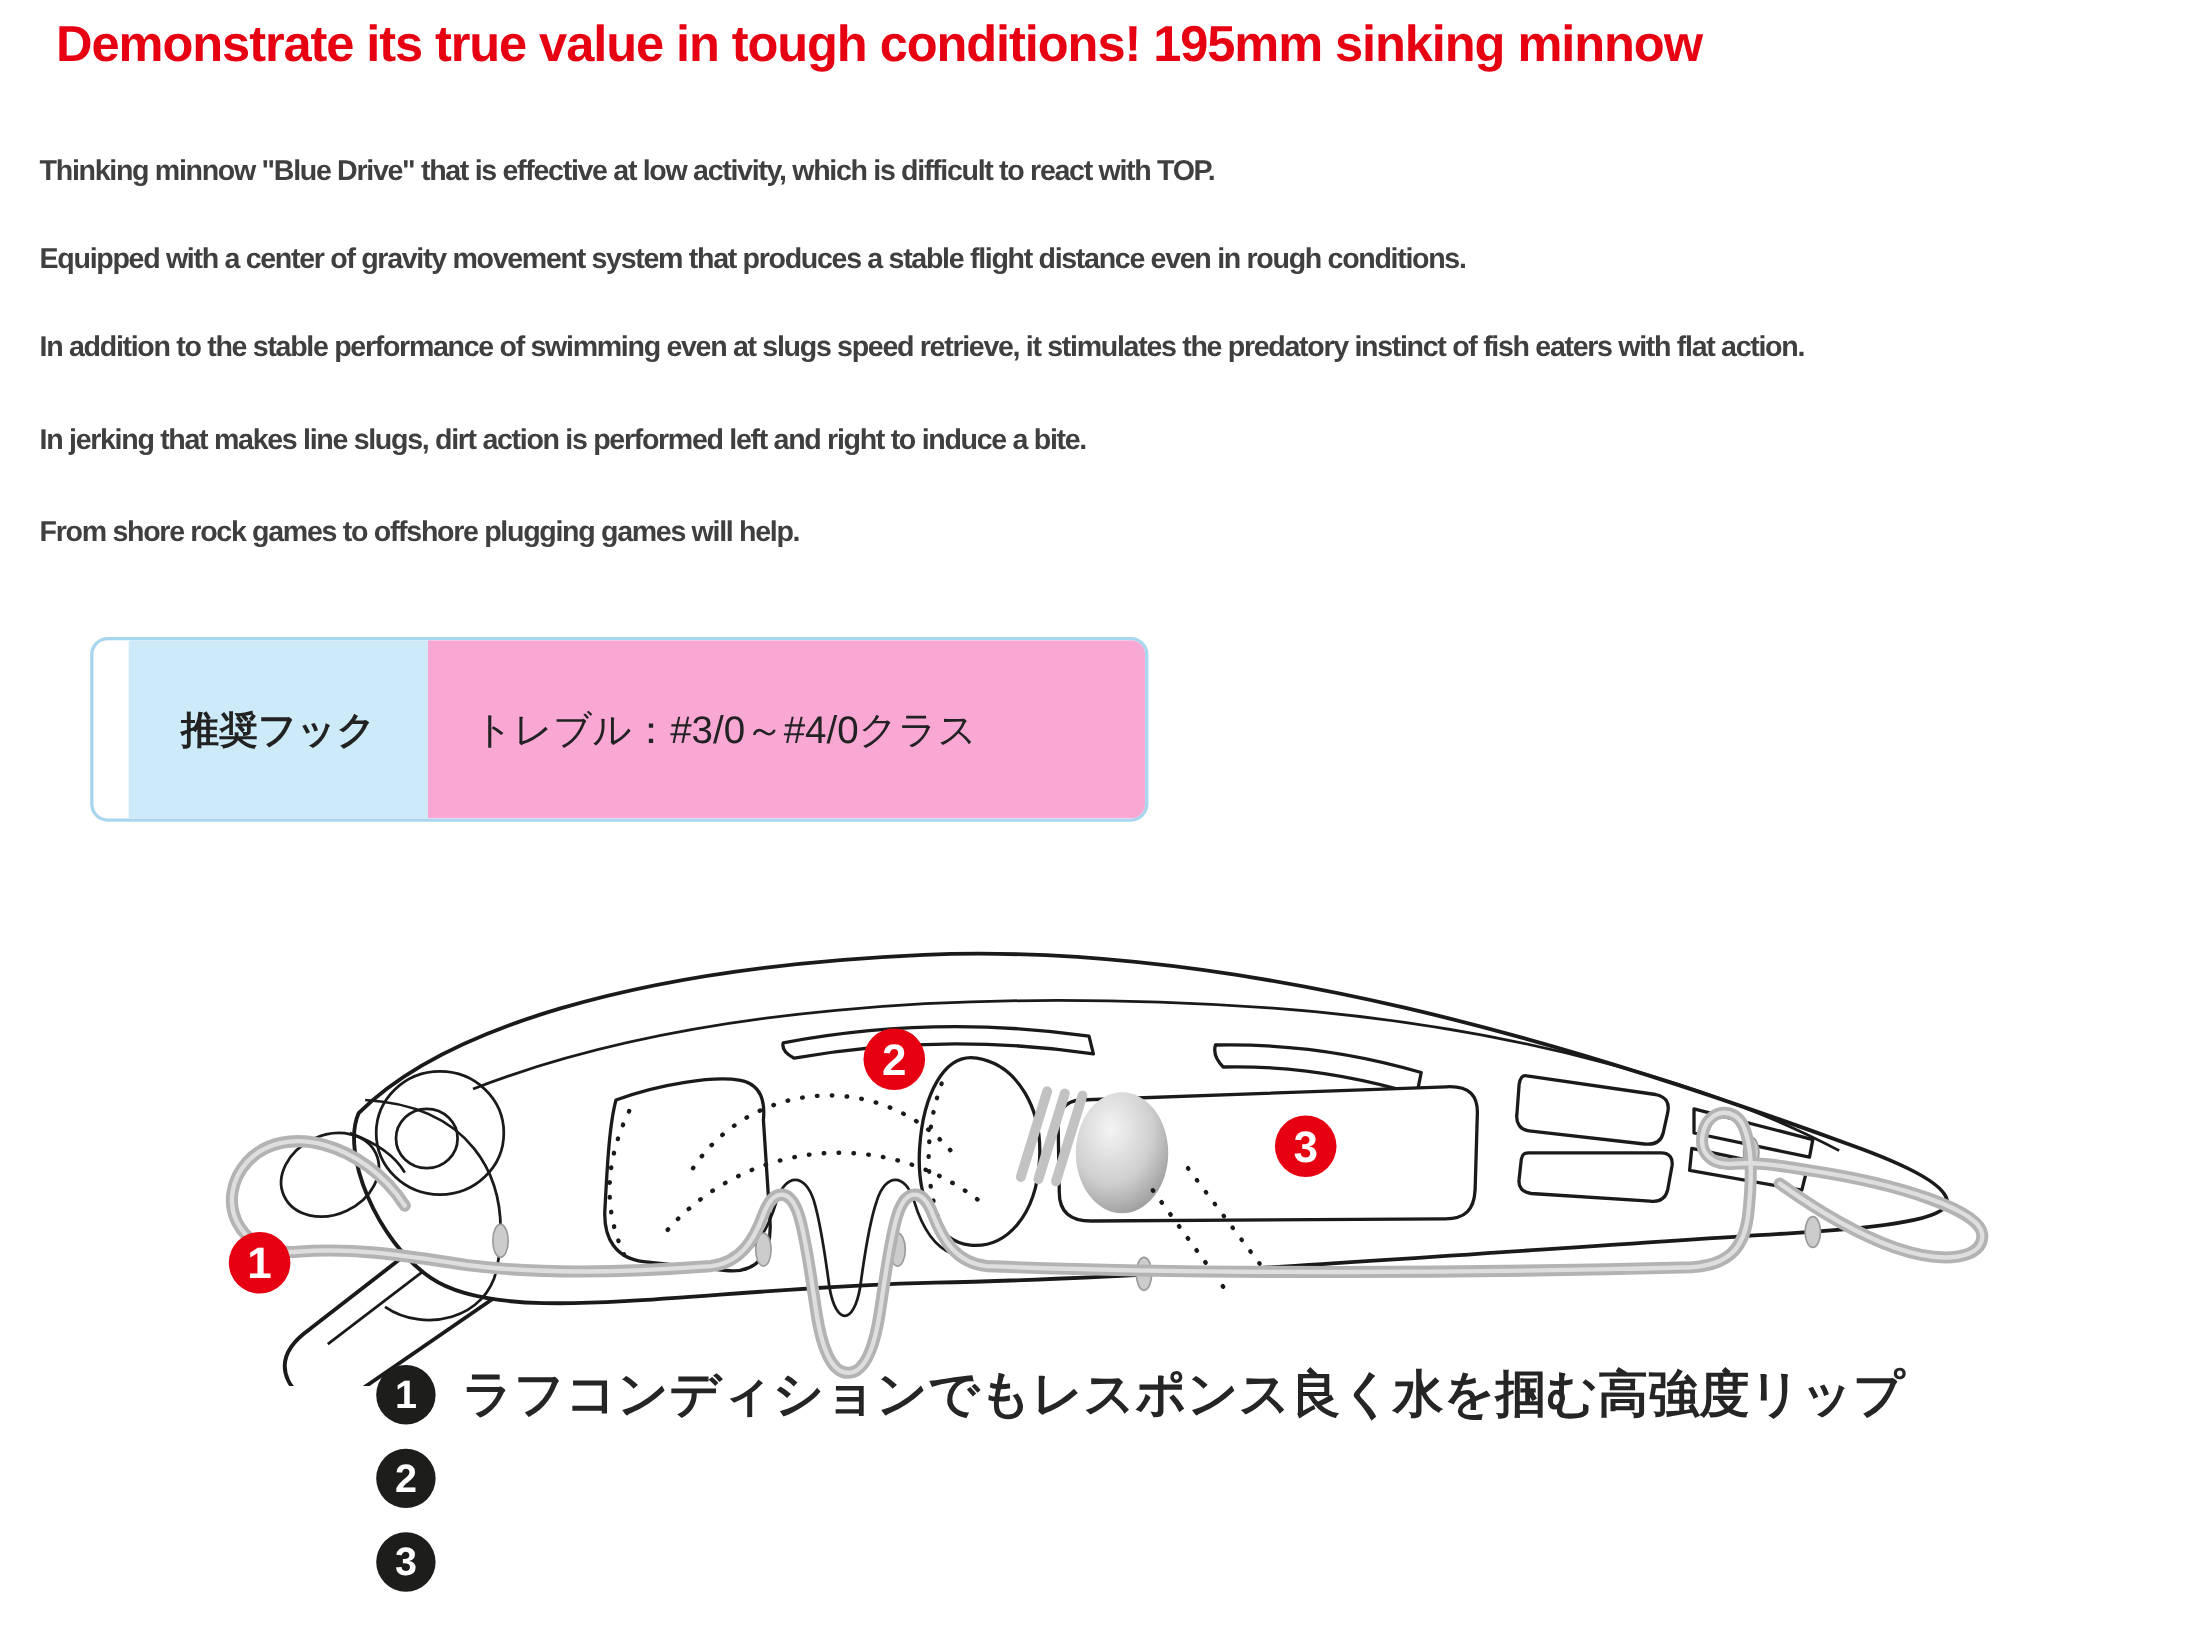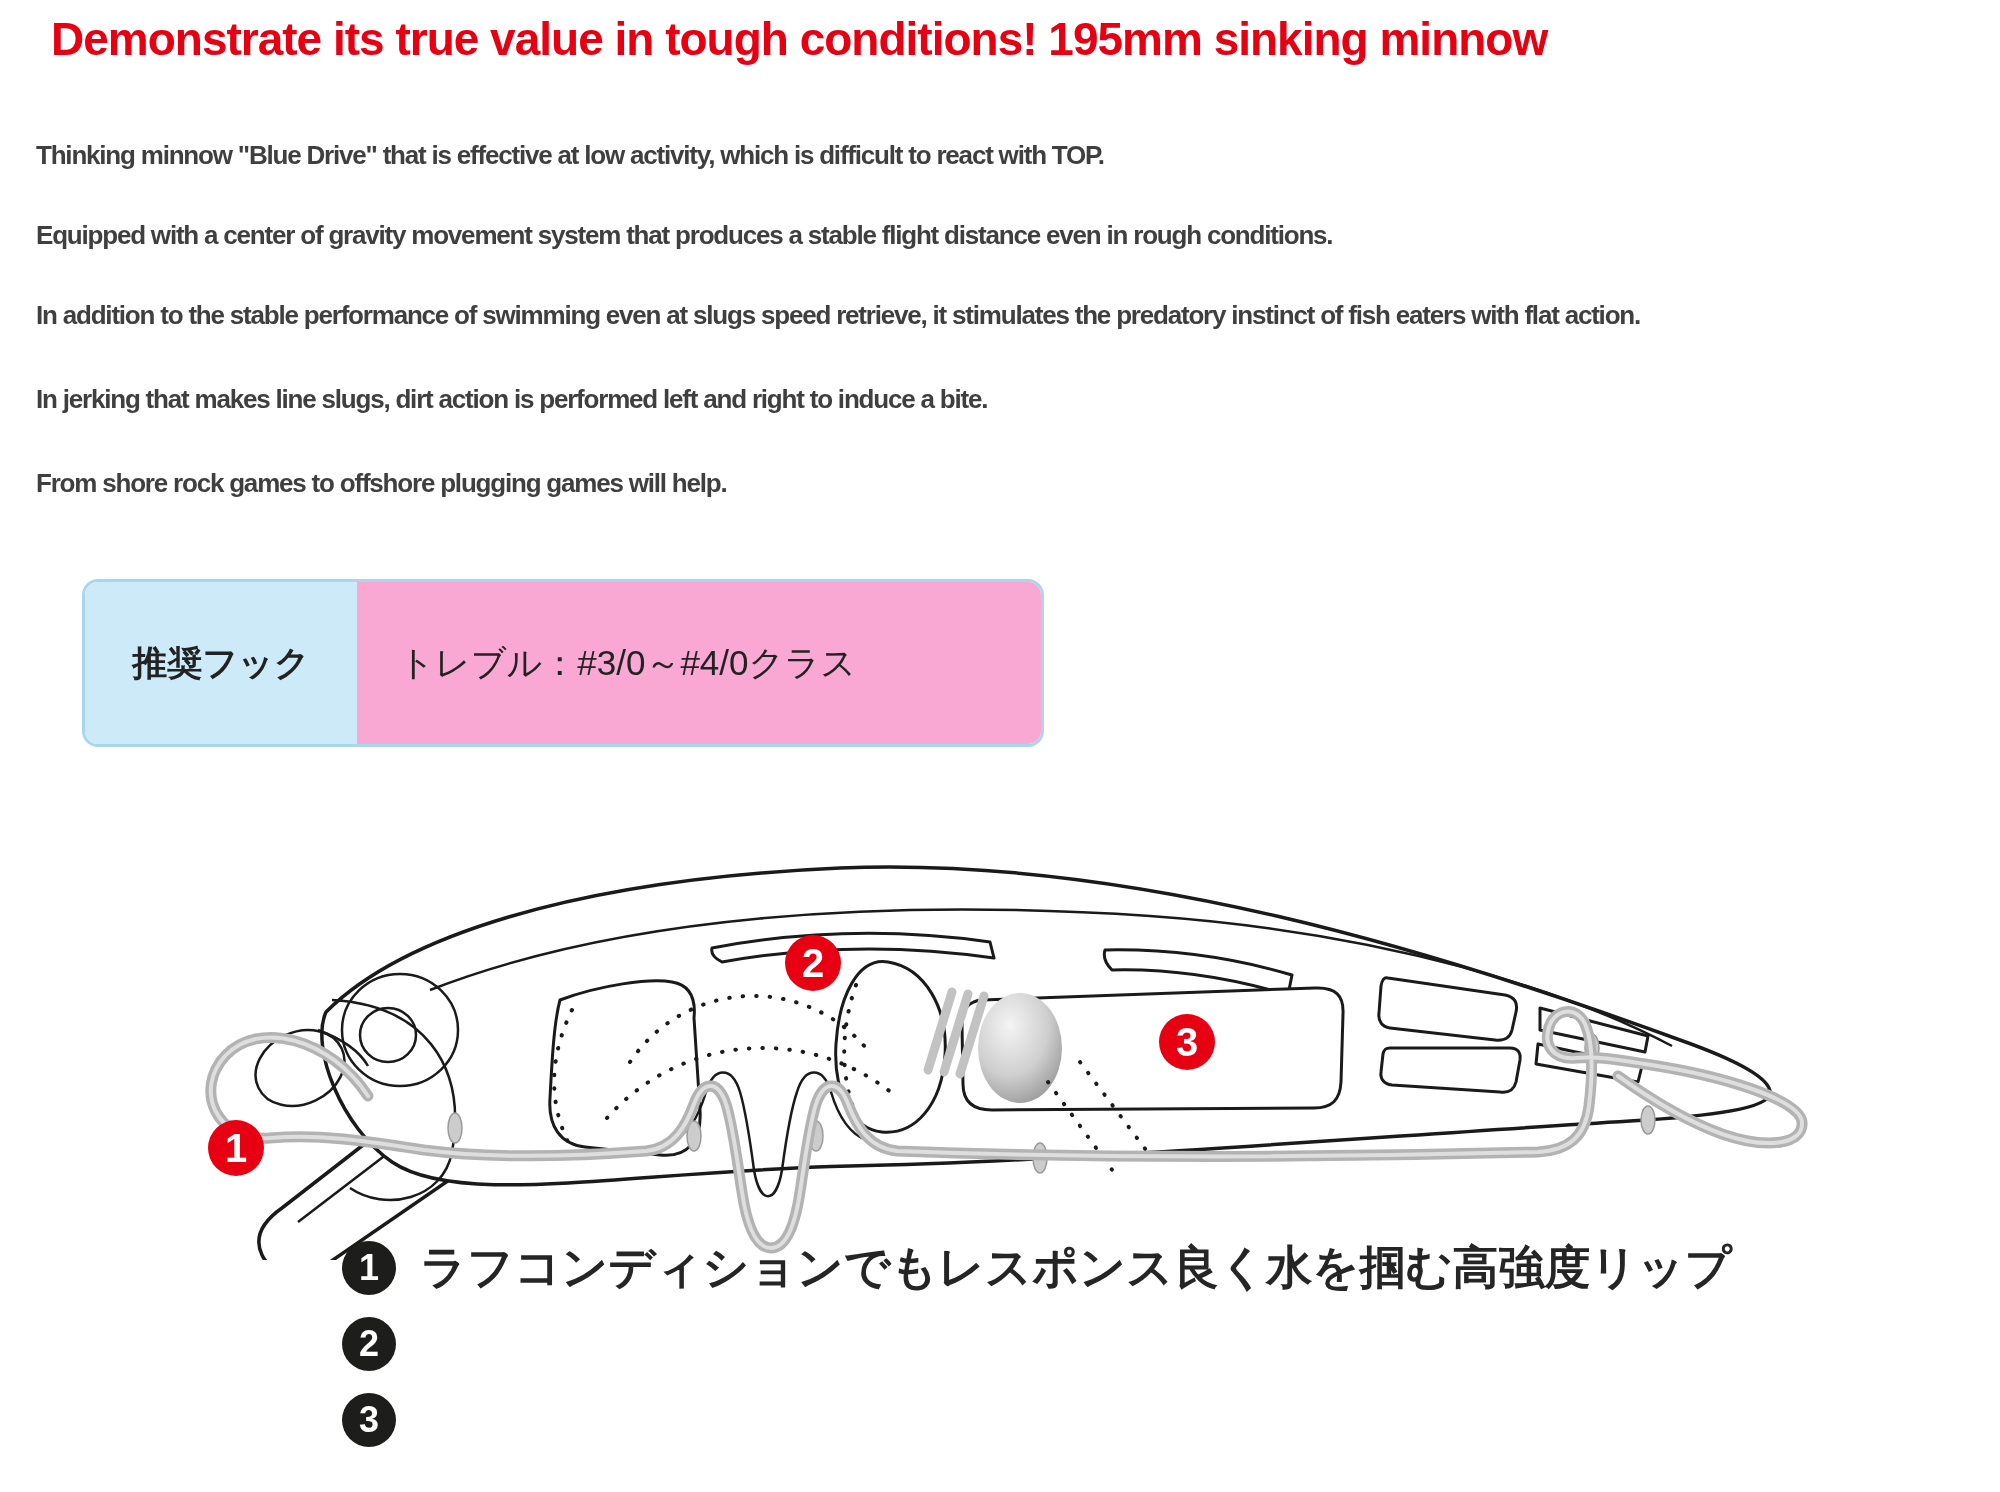--- a/index.html
+++ b/index.html
@@ -17,21 +17,21 @@
   }
   .p1{top:140px}.p2{top:220px}.p3{top:300px}.p4{top:384px}.p5{top:468px}
   .hook-table{
     position:absolute;left:82px;top:579px;width:962px;height:168px;
     border:3px solid #a9d6ef;border-radius:16px;overflow:hidden;display:flex;
     background:#ffffff;box-sizing:border-box;
   }
   .hook-table-header{
     width:272px;flex:0 0 272px;background:#cdeaf9;
     display:flex;align-items:center;justify-content:center;
-    font-size:35px;font-weight:bold;color:#222222;
+    font-size:35px;font-weight:bold;color:#222222;margin-left:32px;
   }
   .hook-table-body{
     flex:1;display:flex;flex-direction:column;justify-content:center;
     gap:30px;padding-left:42px;background:#f9a8d4;
   }
   .hook-table-row{font-size:35px;color:#222222;white-space:nowrap;}
   .diagram{position:absolute;left:150px;top:840px;width:1700px;height:420px;}
   .legend{position:absolute;left:342px;top:1230px;}
   .legend-row{display:flex;align-items:center;height:76px;}
   .legend-bullet{

